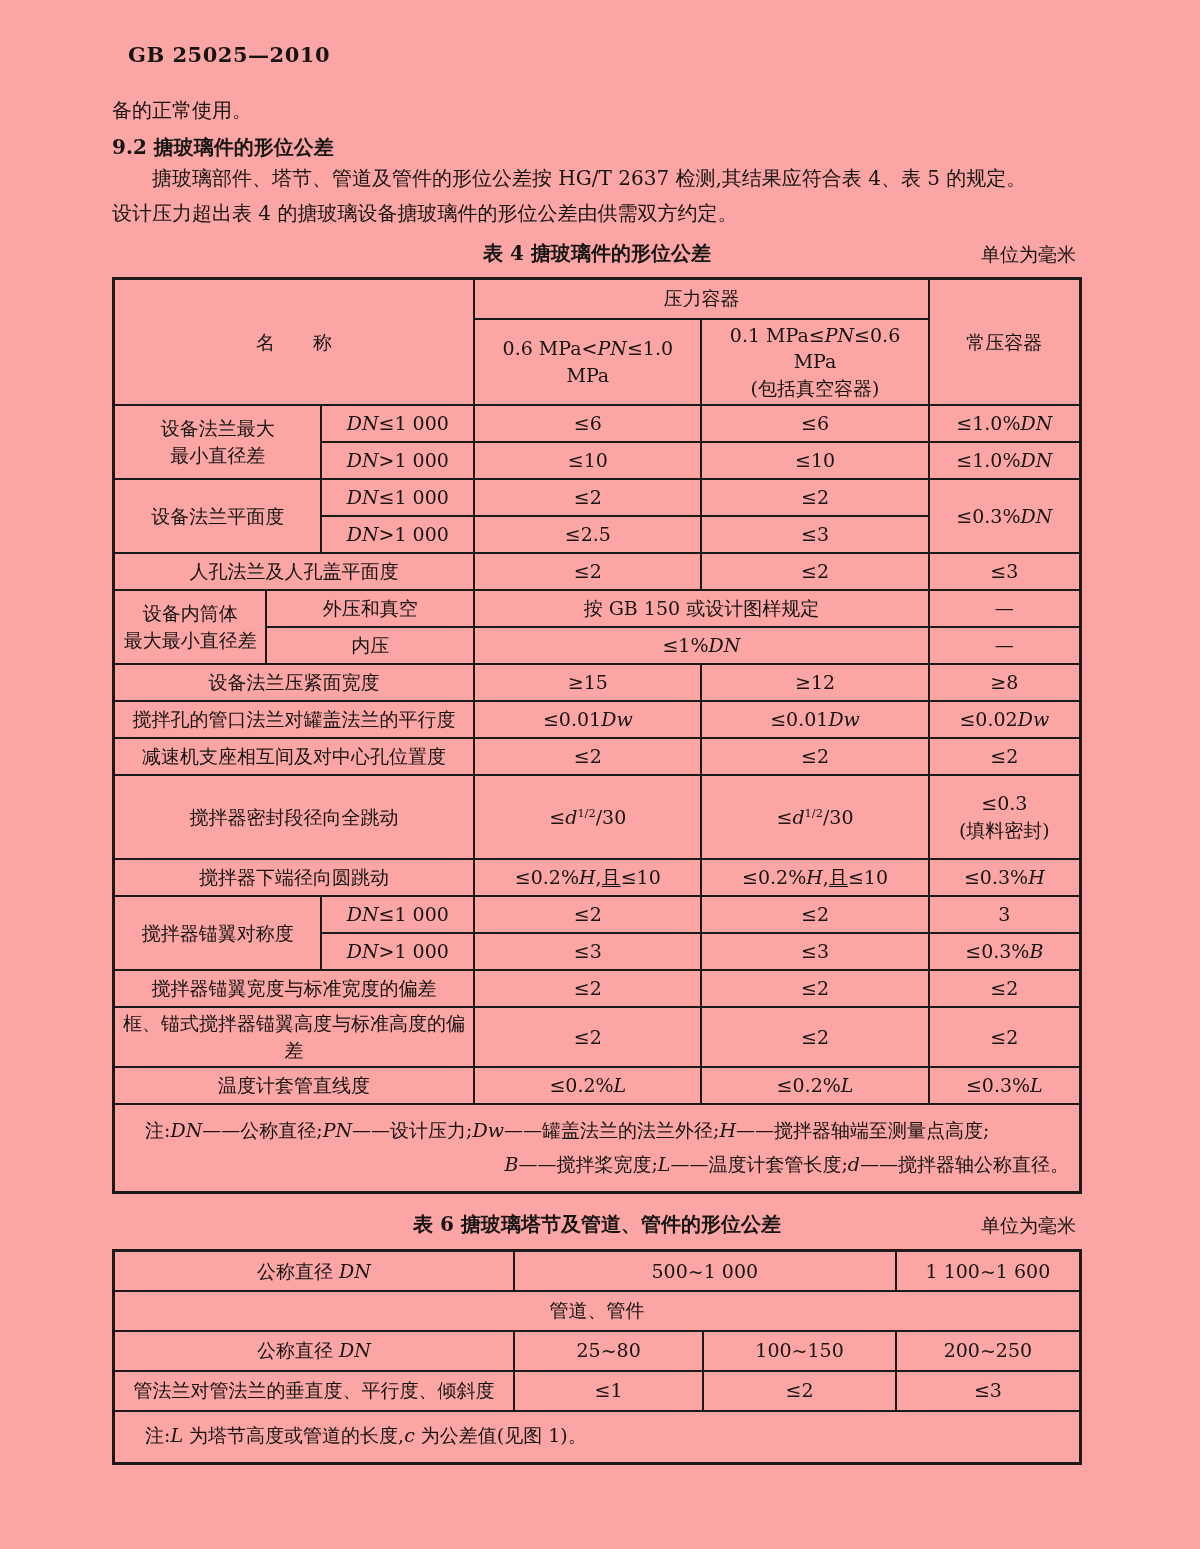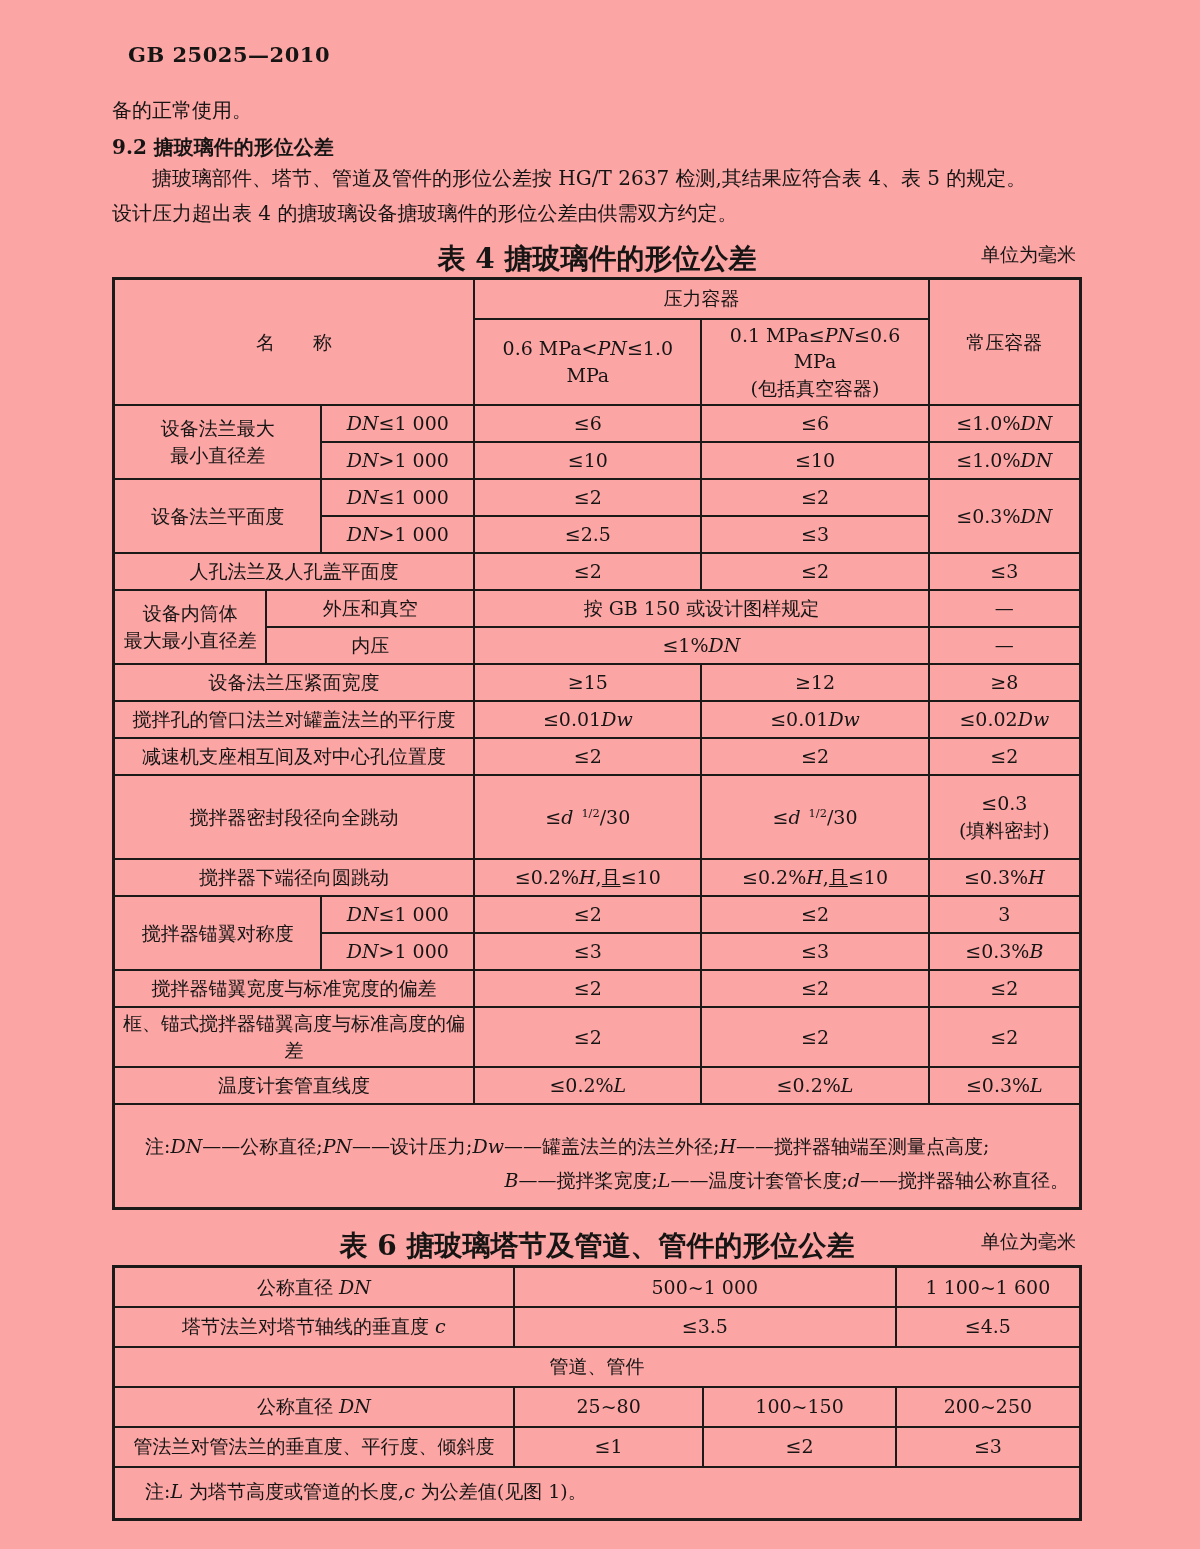--- a/index.html
+++ b/index.html
@@ -44,21 +44,21 @@
 
   .caption {
     position: relative;
     text-align: center;
     margin-top: 9px;
     margin-bottom: 9px;
     height: 28px;
   }
   .caption .cap-title {
     font-weight: bold;
-    font-size: 28px;
+    font-size: 20px;
   }
   .caption .cap-unit {
     position: absolute;
     right: 6px;
     top: 2px;
     font-size: 19px;
     font-weight: normal;
   }
   .caption.second {
     margin-top: 17px;
@@ -74,31 +74,31 @@
   td {
     border: 2px solid #1b1a18;
     text-align: center;
     vertical-align: middle;
     font-size: 19px;
     line-height: 1.42;
     padding: 2px 4px;
     overflow: hidden;
   }
   td i { font-style: italic; }
-  td sup { font-size: 0.6em; padding-left: 8px; }
+  td sup { font-size: 0.6em; }
   td u { text-underline-offset: 2px; }
 
   
   .t4 tr        { height: 37px; }
   .t4 tr.hr1    { height: 40px; }
   .t4 tr.hr2    { height: 70px; }
   .t4 tr.tall   { height: 84px; }
   .t4 td.note-cell {
     text-align: left;
-    padding: 24px 10px 10px 30px;
+    padding: 8px 10px 10px 30px;
     line-height: 34px;
     font-size: 19px;
   }
   .t4 .note-l2 { margin-left: 20px; text-align: right; }
 
   
   .t5 tr { height: 40px; }
   .t5 td.note-cell {
     text-align: left;
     padding: 10px 10px 12px 30px;
@@ -278,25 +278,20 @@
         <col style="width:19.9%">
         <col style="width:19.1%">
     </colgroup>
     <tbody>
       <tr>
         <td>公称直径 <i>DN</i></td>
         <td colspan="2">500~1 000</td>
         <td>1 100~1 600</td>
       </tr>
       <tr>
-        <td>塔节法兰对塔节轴线的垂直度 <i>c</i></td>
-        <td colspan="2">≤3.5</td>
-        <td>≤4.5</td>
-      </tr>
-      <tr>
         <td colspan="4">管道、管件</td>
       </tr>
       <tr>
         <td>公称直径 <i>DN</i></td>
         <td>25~80</td>
         <td>100~150</td>
         <td>200~250</td>
       </tr>
       <tr>
         <td>管法兰对管法兰的垂直度、平行度、倾斜度</td>

